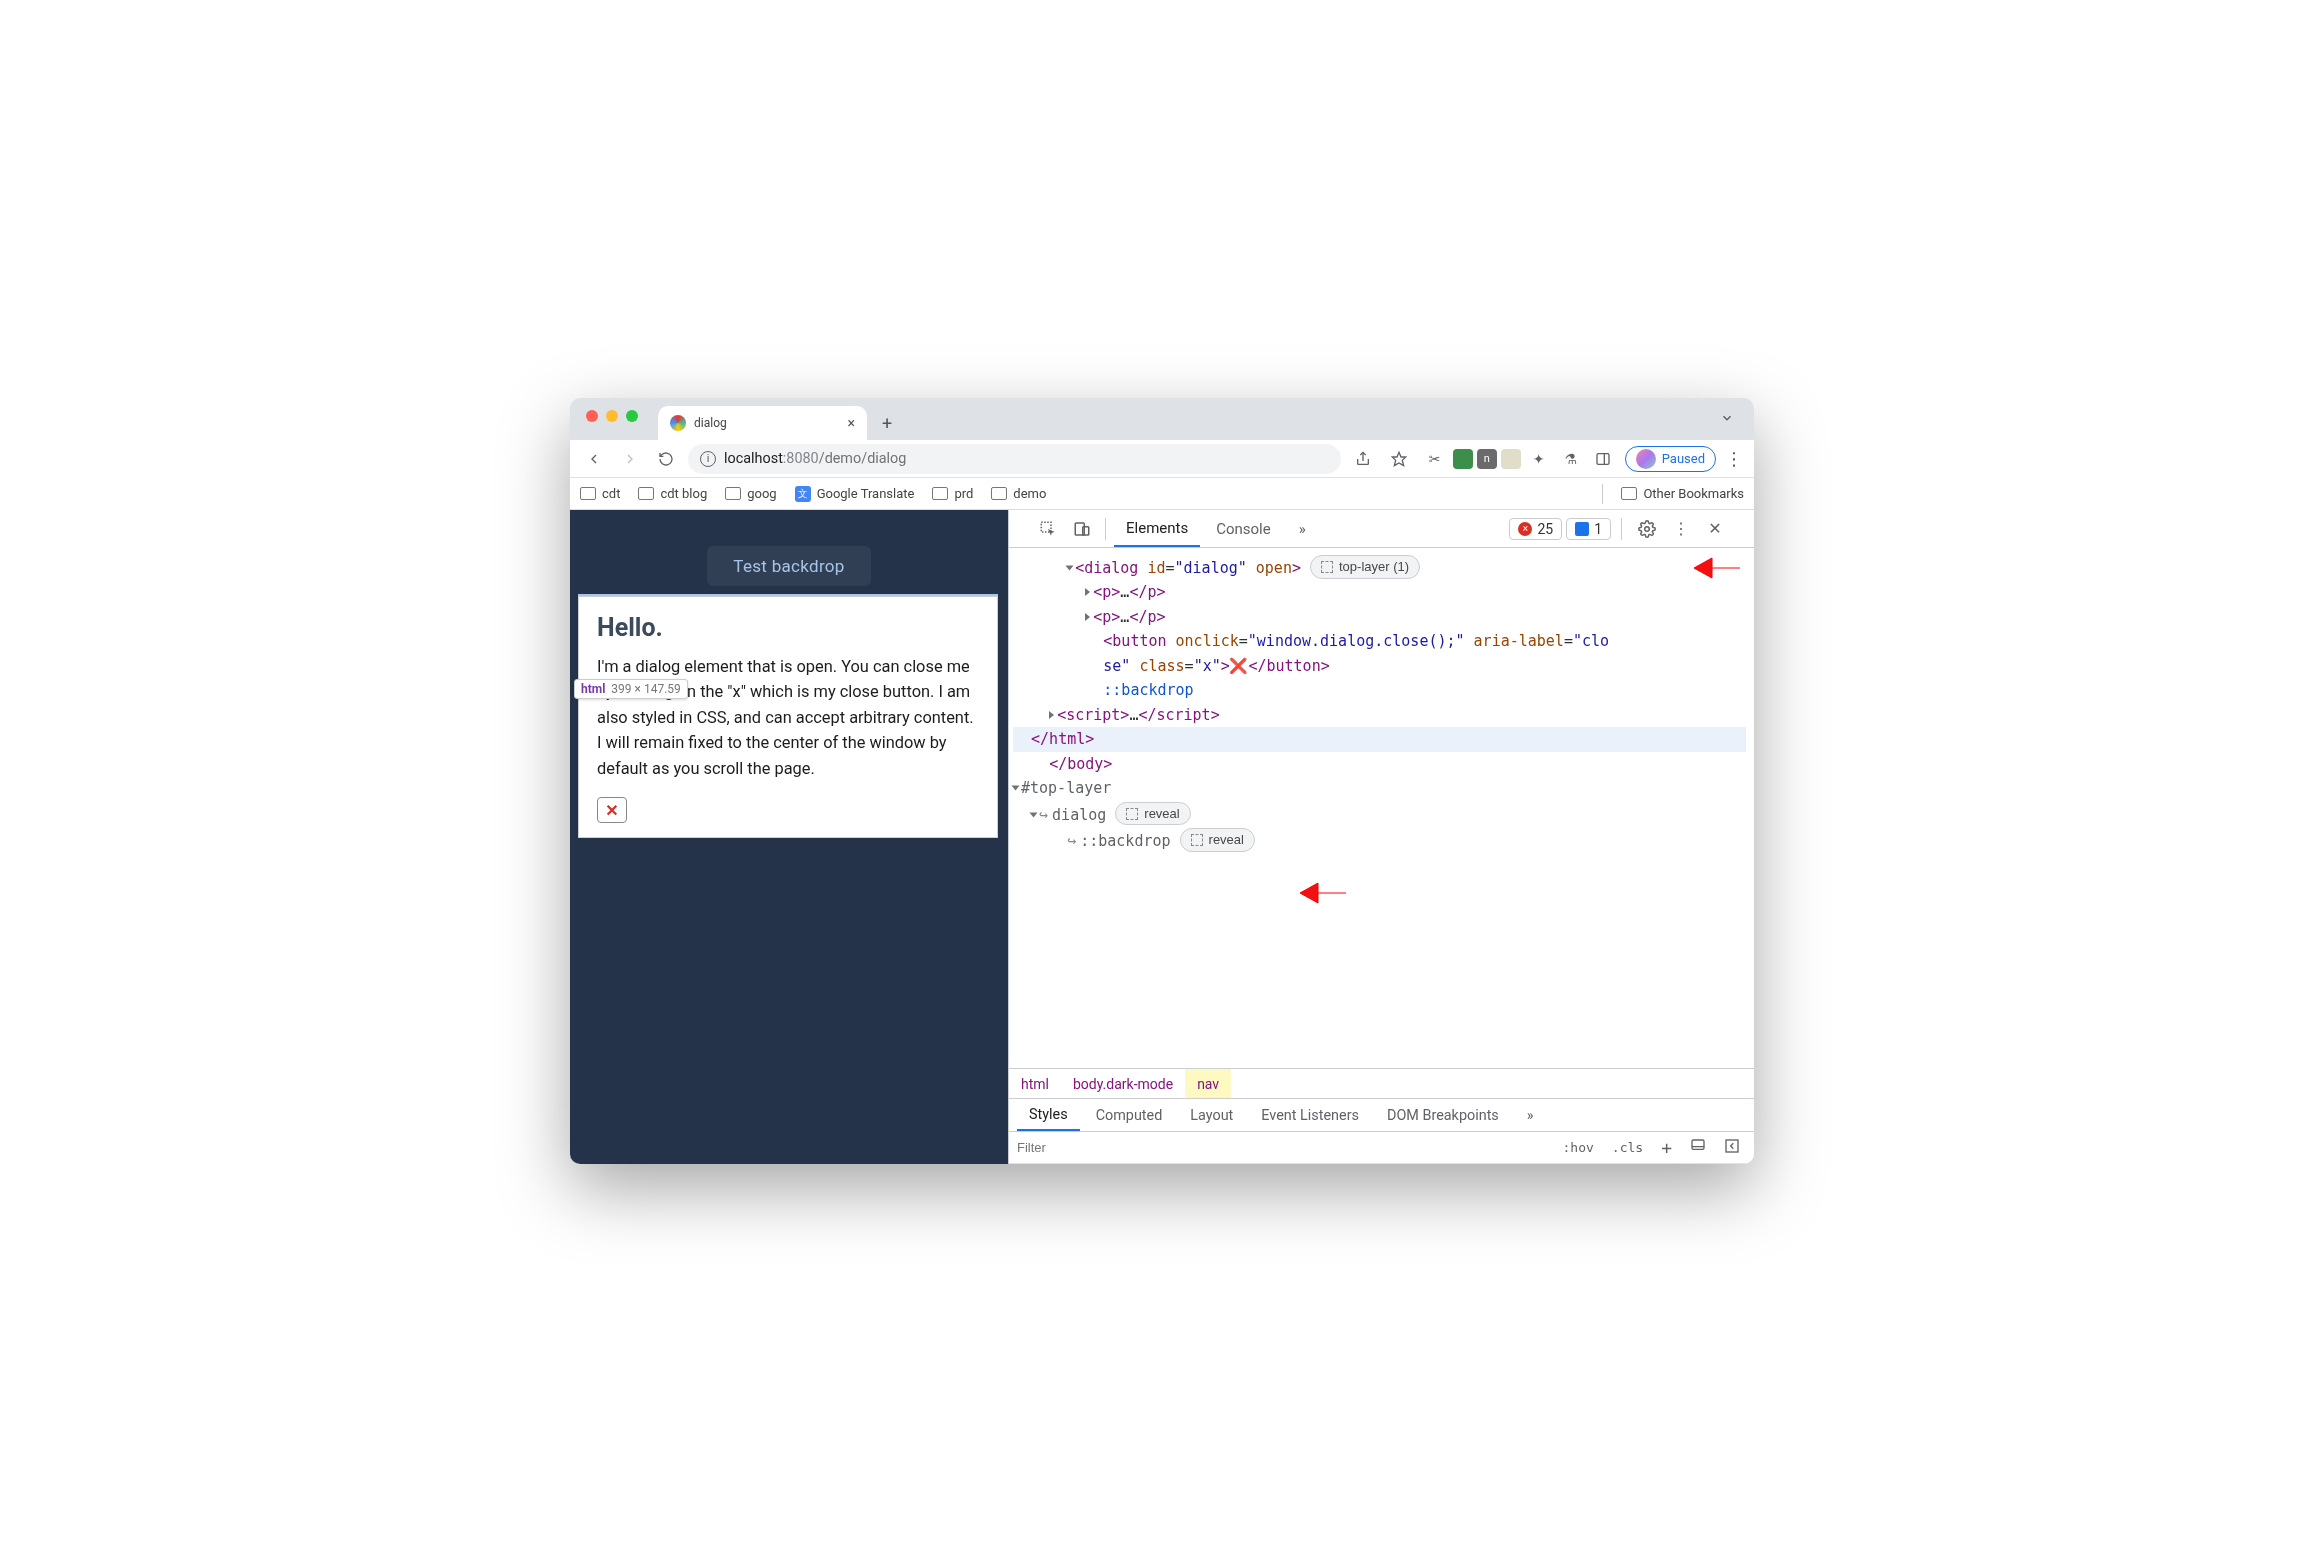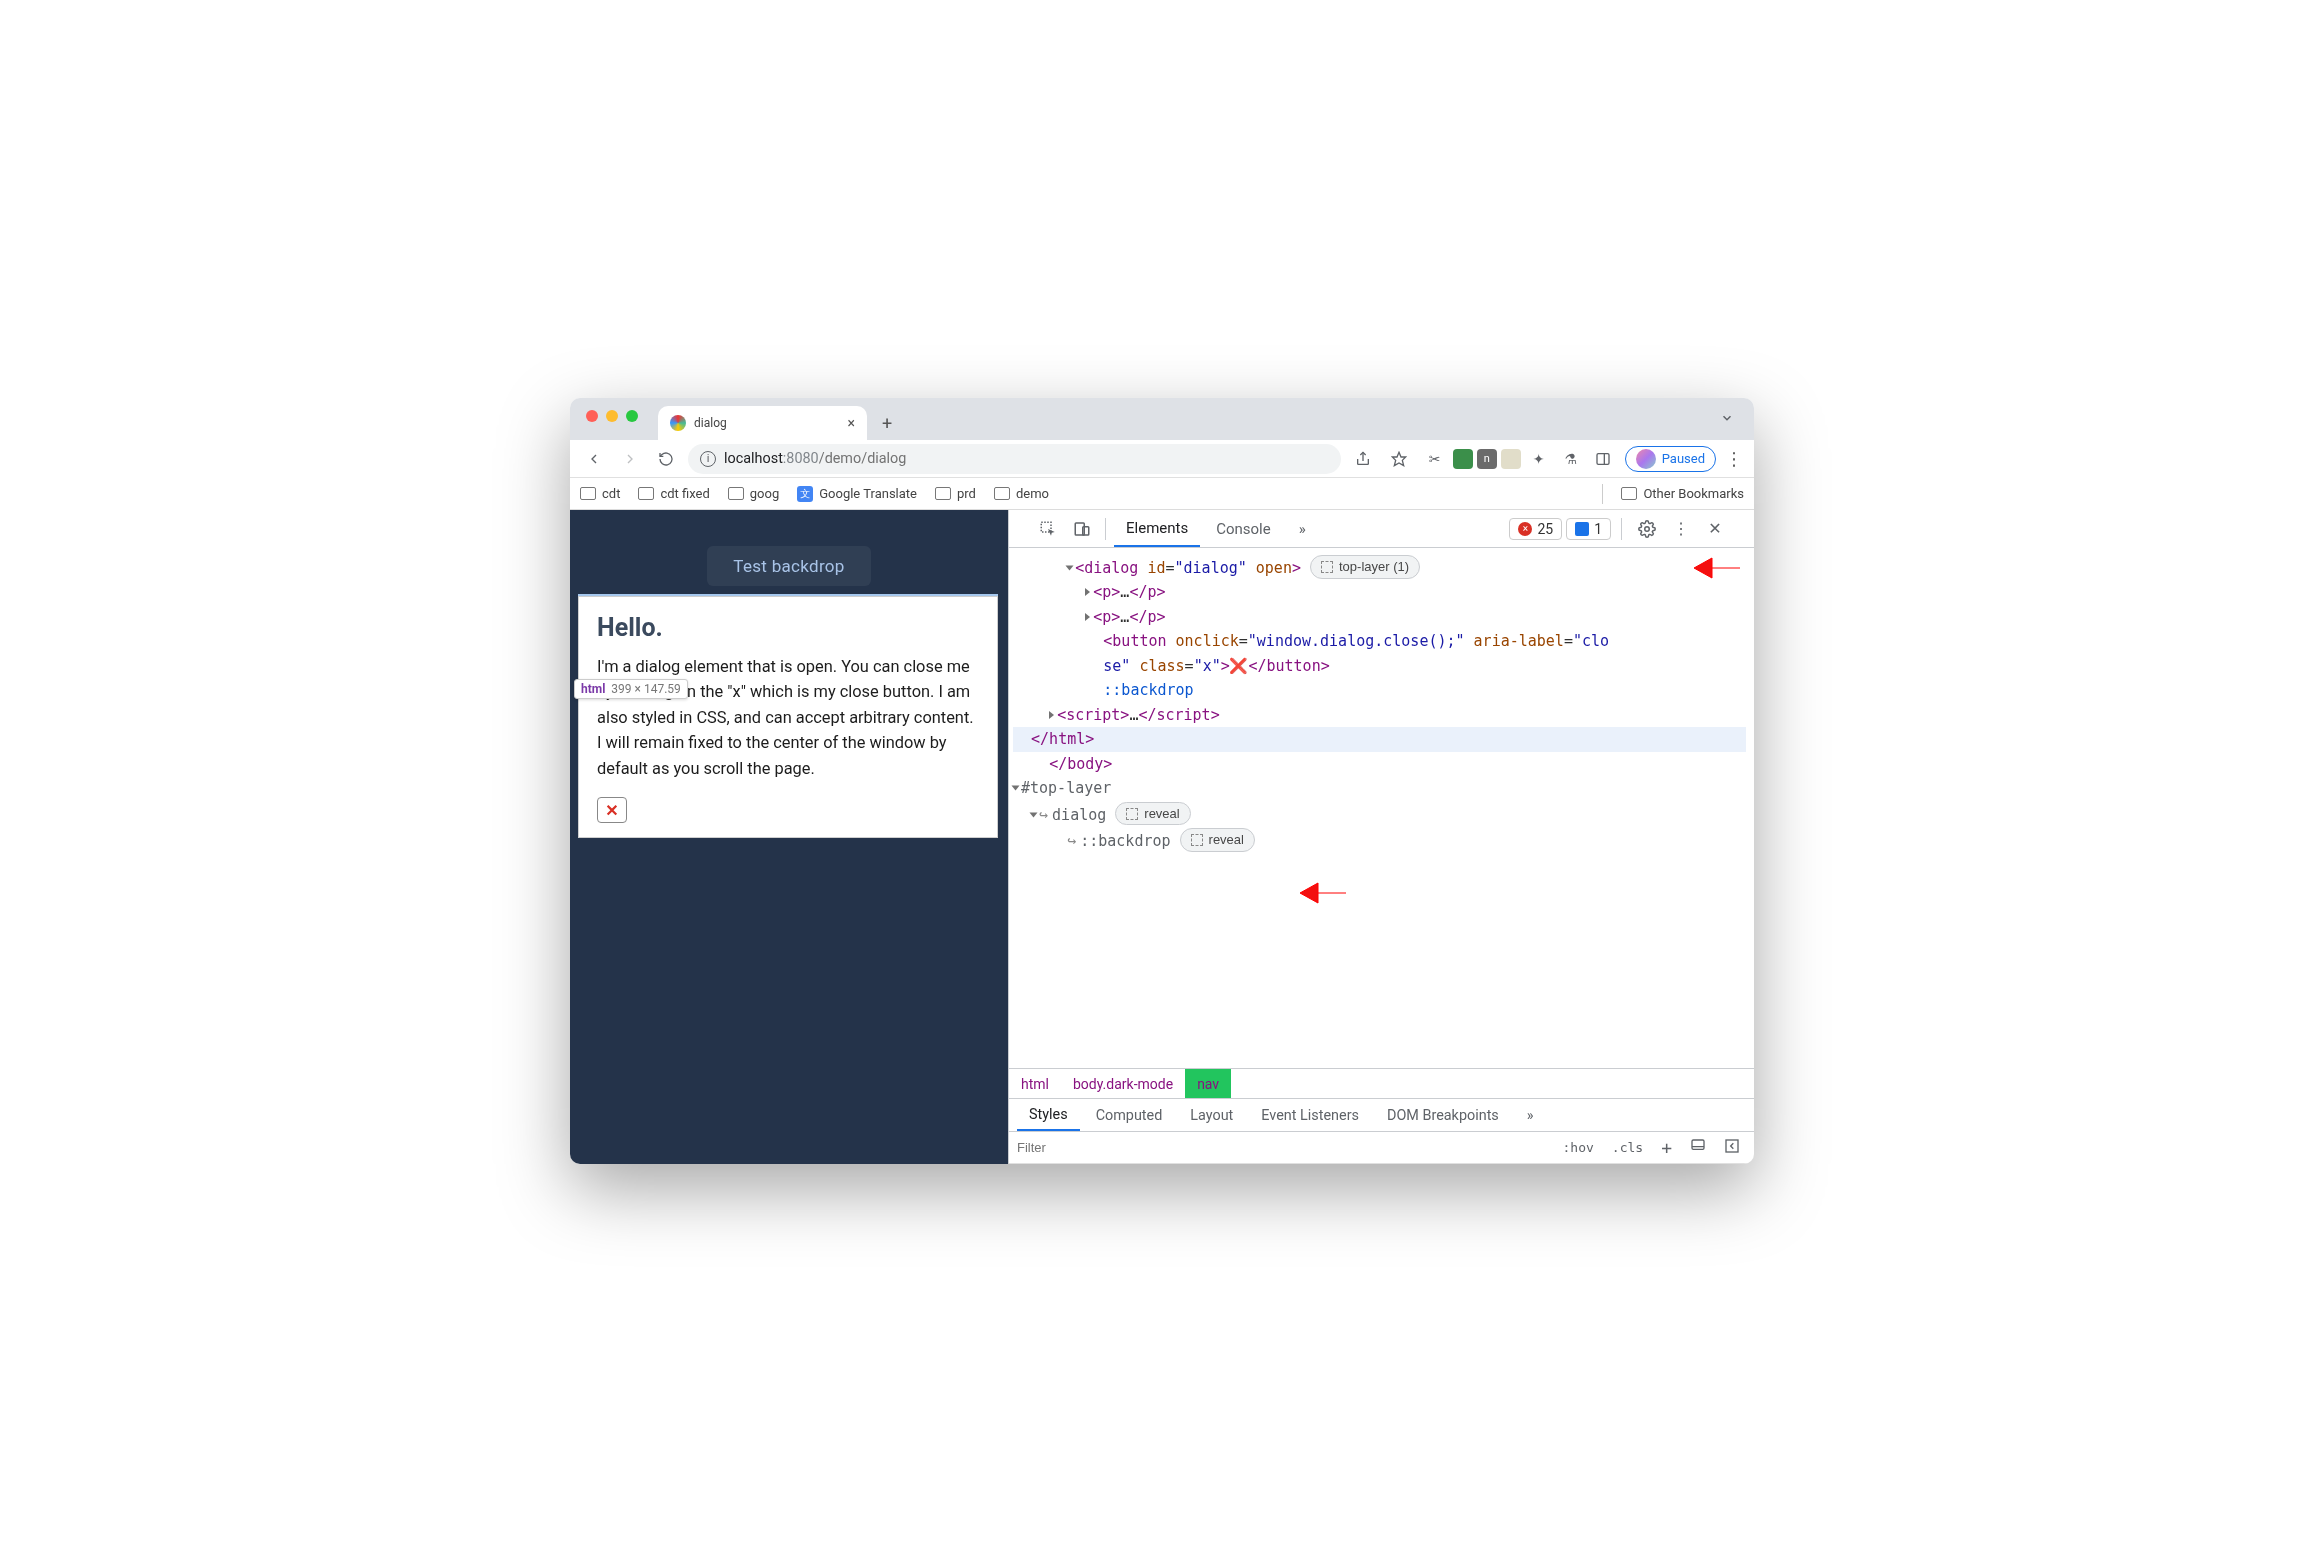--- a/index.html
+++ b/index.html
@@ -178,21 +178,21 @@
   .pill .sel-ic{width:12px;height:12px;border:1.5px dashed #888;}
   .tri{display:inline-block;width:0;height:0;border-left:5px solid #727272;border-top:4.5px solid transparent;border-bottom:4.5px solid transparent;margin-right:3px;vertical-align:1px;}
   .tri.open{transform:rotate(90deg);}
   .goto{color:#888;margin-right:4px;}
   
   .crumb{
     height:30px;border-top:1px solid #cacdd1;display:flex;align-items:center;
     font-size:14px;
   }
   .crumb span{padding:0 12px;color:#881280;height:100%;display:flex;align-items:center;}
-  .crumb span.sel{background:#22c55e;}
+  .crumb span.sel{background:#fef9c3;}
   
   .subtabs{
     height:34px;border-top:1px solid #cacdd1;border-bottom:1px solid #cacdd1;
     display:flex;align-items:center;padding:0 8px;gap:4px;font-size:14.4px;color:#5f6368;
   }
   .subtabs .stab{padding:0 12px;height:100%;display:flex;align-items:center;}
   .subtabs .stab.active{color:#202124;border-bottom:2px solid #1a73e8;}
   
   .filterrow{
     height:32px;display:flex;align-items:center;padding:0 8px;gap:6px;border-bottom:1px solid #e0e0e0;
@@ -281,21 +281,21 @@
     <div class="menu3">⋮</div>
   </div>
 
   <div class="bmbar">
     <div class="bm">
         <span class="bmfolder"></span>
         <span>cdt</span>
       </div>
     <div class="bm">
         <span class="bmfolder"></span>
-        <span>cdt fixed</span>
+        <span>cdt blog</span>
       </div>
     <div class="bm">
         <span class="bmfolder"></span>
         <span>goog</span>
       </div>
     <div class="bm">
         <span style="width:16px;height:16px;background:#4285f4;border-radius:3px;color:#fff;font-size:10px;display:flex;align-items:center;justify-content:center">文</span>
         <span>Google Translate</span>
       </div>
     <div class="bm">

